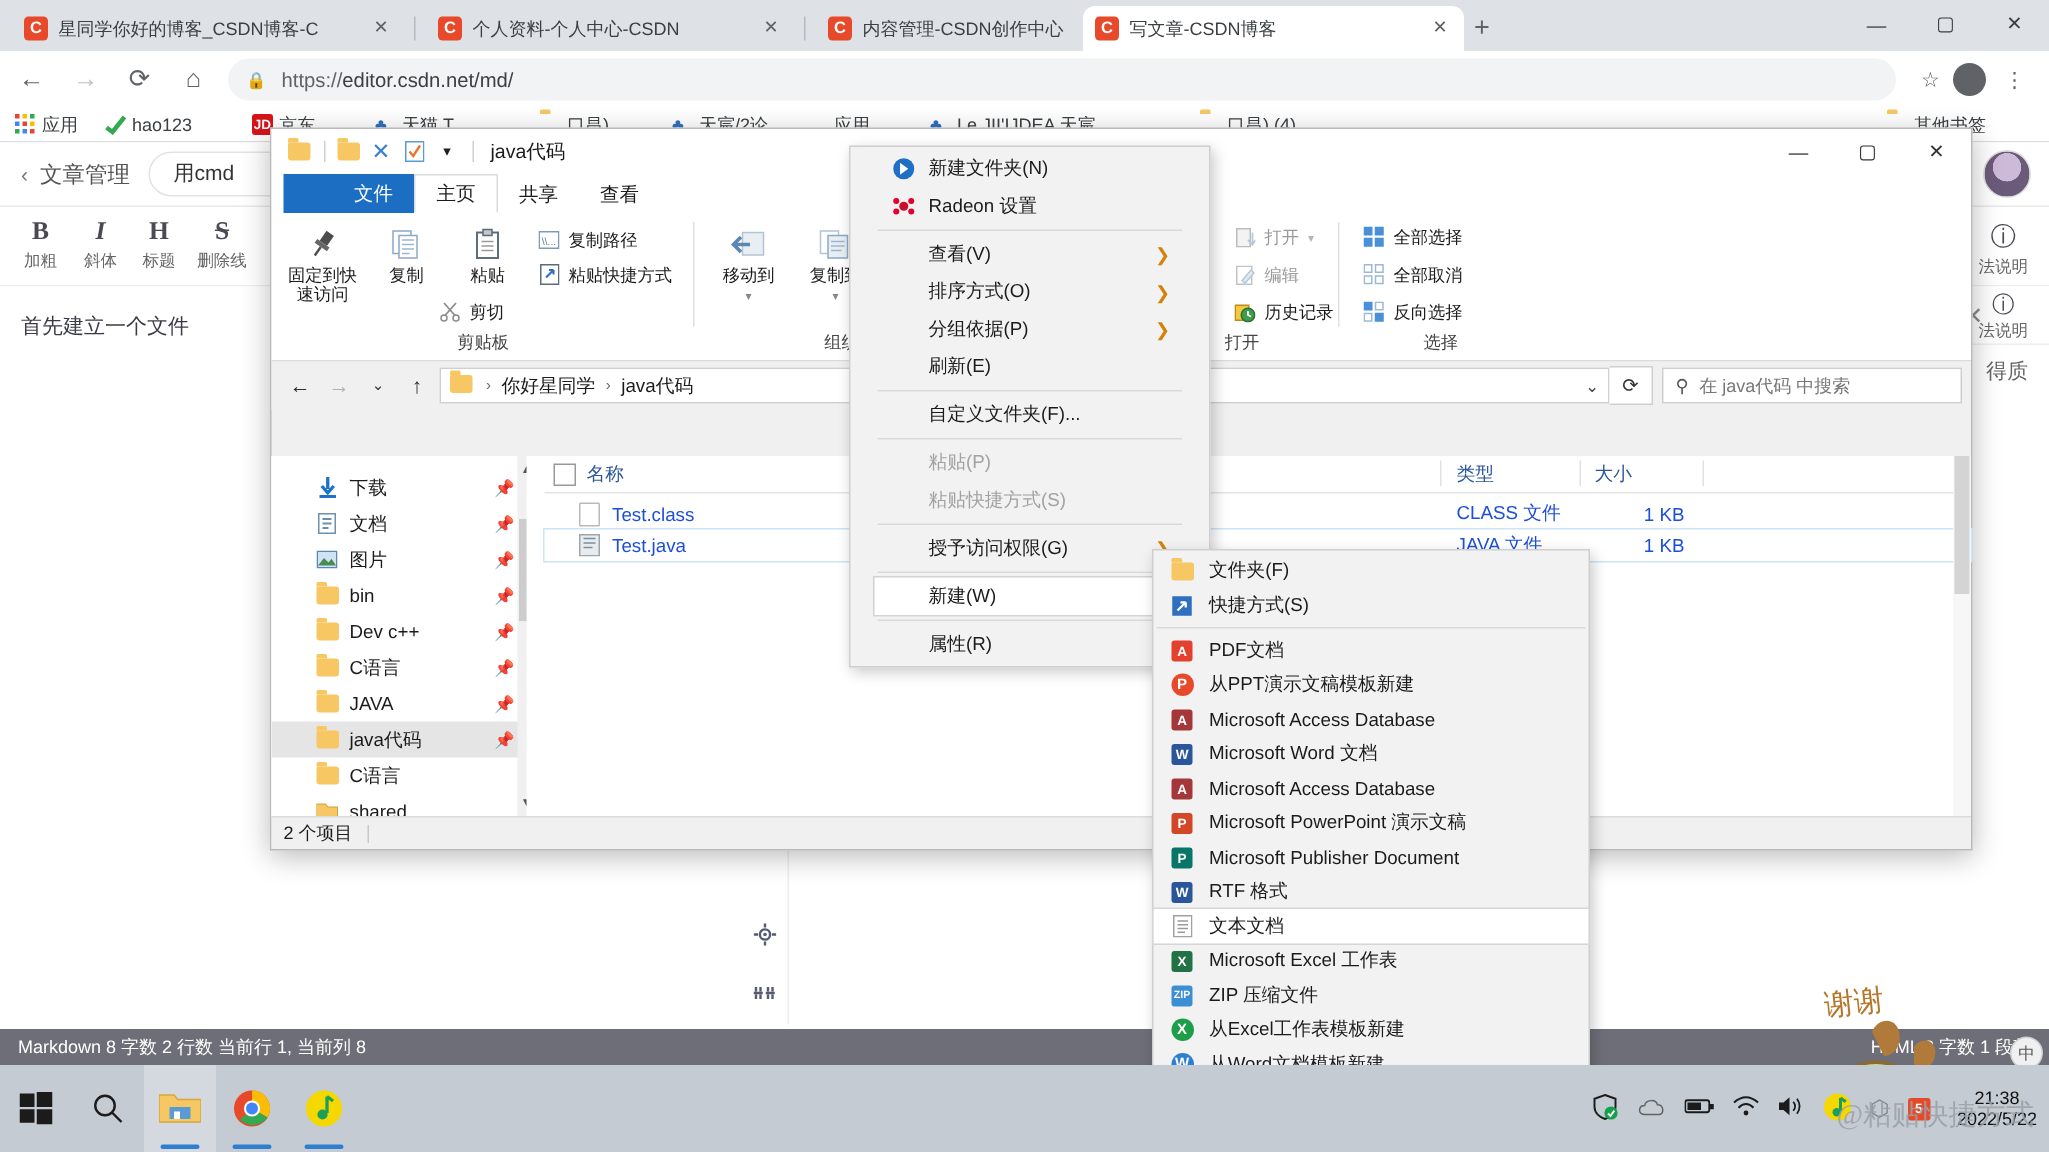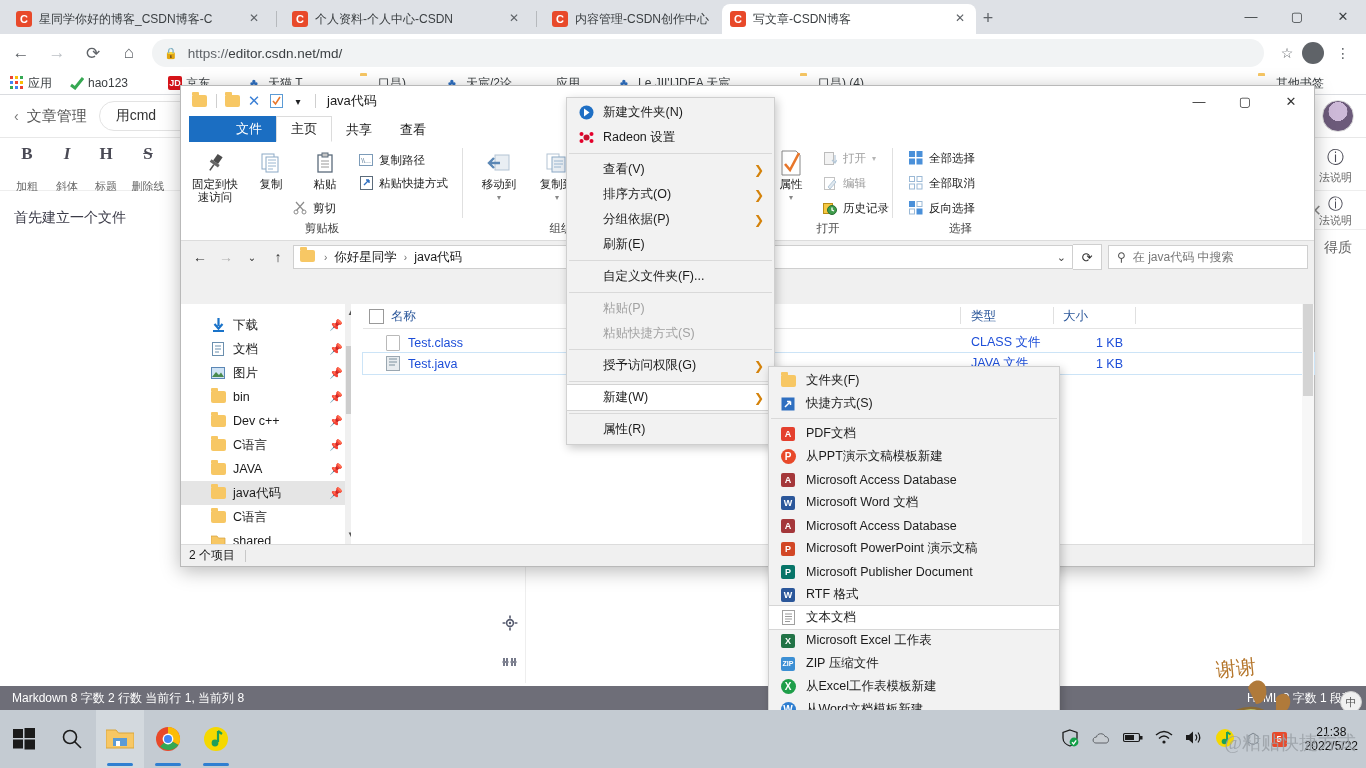--- a/index.html
+++ b/index.html
@@ -55,21 +55,21 @@
   #backlink .chev{margin-right:8px;font-size:14px;color:#777;}
   #title-input{margin-left:12px;width:320px;height:30px;border:1px solid #e3e3e3;border-radius:16px;
       display:flex;align-items:center;padding:0 16px;box-sizing:border-box;font-size:14px;color:#333;overflow:hidden;white-space:nowrap;}
   #csdn-header-right{position:absolute;right:0;top:0;height:42px;display:flex;align-items:center;}
   #hdr-avatar{width:30px;height:30px;border-radius:50%;margin-right:12px;
      background:radial-gradient(circle at 50% 35%,#cdb9d8 0 38%,#6c5a7a 39% 100%);border:1px solid #ddd;}
 
   #md-toolbar{position:absolute;left:0;top:43px;width:1366px;height:52px;background:#fff;border-bottom:1px solid #eee;}
   .tb-item{position:absolute;top:6px;width:42px;text-align:center;color:#4a4a55;}
   .tb-item .g{font-size:17px;line-height:20px;font-weight:bold;font-family:"Liberation Serif",serif;}
-  .tb-item .lb{font-size:11px;color:#666;margin-top:15px;}
+  .tb-item .lb{font-size:11px;color:#666;margin-top:2px;}
   #help-right{position:absolute;right:14px;top:10px;text-align:center;color:#4a4a55;}
   #help-right .g{font-size:17px;line-height:20px;}
   #help-right .lb{font-size:11px;color:#666;margin-top:2px;}
 
   #editor-pane{position:absolute;left:0;top:96px;width:505px;bottom:27px;background:#fff;}
   #editor-text{padding:18px 0 0 14px;font-size:14px;color:#3b3b48;}
   #split-icons{position:absolute;left:495px;top:520px;width:30px;text-align:center;color:#555a6e;}
   #split-icons div{margin-bottom:22px;}
   #preview-pane{position:absolute;left:525px;top:96px;right:0;bottom:27px;background:#fff;border-left:1px solid #eee;}
   #preview-head{position:absolute;left:0;top:0;right:0;height:38px;border-bottom:1px solid #eee;background:#fff;}
@@ -166,21 +166,21 @@
   .flsize{position:absolute;left:700px;width:60px;text-align:right;}
   #fl-vscroll{position:absolute;right:0;top:0;width:12px;bottom:0;background:#f7f7f7;}
   #fl-vscroll .thumb{position:absolute;left:1px;top:0;width:10px;height:92px;background:#d4d4d4;}
 
   #exp-status{position:absolute;left:0;right:0;bottom:0;height:22px;background:#f0f0f0;border-top:1px solid #dcdcdc;
       display:flex;align-items:center;font-size:12px;color:#1b1b1b;padding-left:8px;box-sizing:border-box;}
   #exp-status .ssep{width:1px;height:12px;background:#c8c8c8;margin:0 10px;}
 
   
   #ctxmenu{position:absolute;left:566px;top:97px;width:207px;background:#f2f2f2;border:1px solid #cfcfcf;
-      box-shadow:2px 3px 9px rgba(0,0,0,.22);padding:2px 0;}
+      box-shadow:2px 3px 9px rgba(0,0,0,.22);padding:2px 16px;}
   .cmi{height:25px;display:flex;align-items:center;font-size:12.5px;color:#1b1b1b;padding-left:8px;position:relative;}
   .cmi.hl{background:#fff;outline:1px solid #d3d3d3;}
   .cmi.dis{color:#a2a2a2;}
   .cmi .cico{width:22px;height:18px;display:flex;align-items:center;justify-content:center;margin-right:6px;font-size:12px;}
   .cmi .carrow{position:absolute;right:10px;color:#d4820a;font-size:12px;}
   .cmsep{height:1px;background:#d9d9d9;margin:3px 2px;}
 
   #submenu{position:absolute;left:768px;top:366px;width:290px;background:#f2f2f2;border:1px solid #cfcfcf;
       box-shadow:2px 3px 9px rgba(0,0,0,.22);padding:2px 0;}
   .smi{height:23px;display:flex;align-items:center;font-size:12.5px;color:#1b1b1b;padding-left:8px;}

